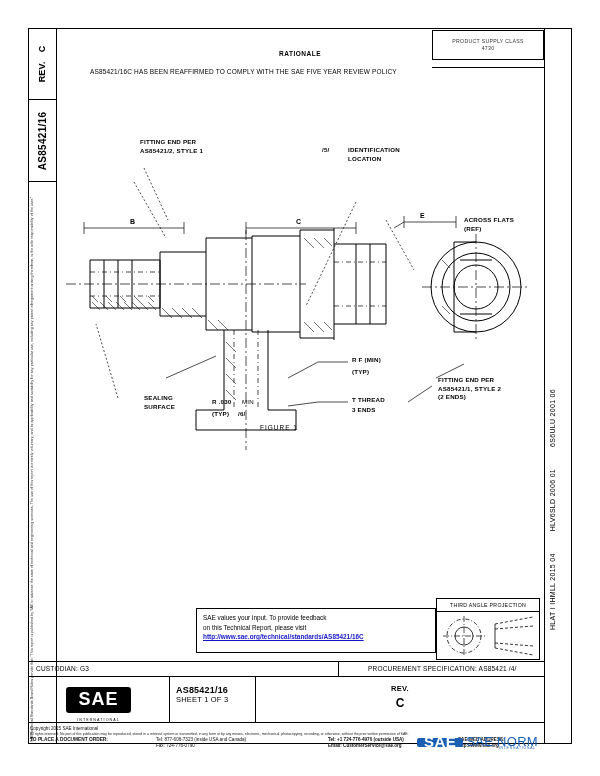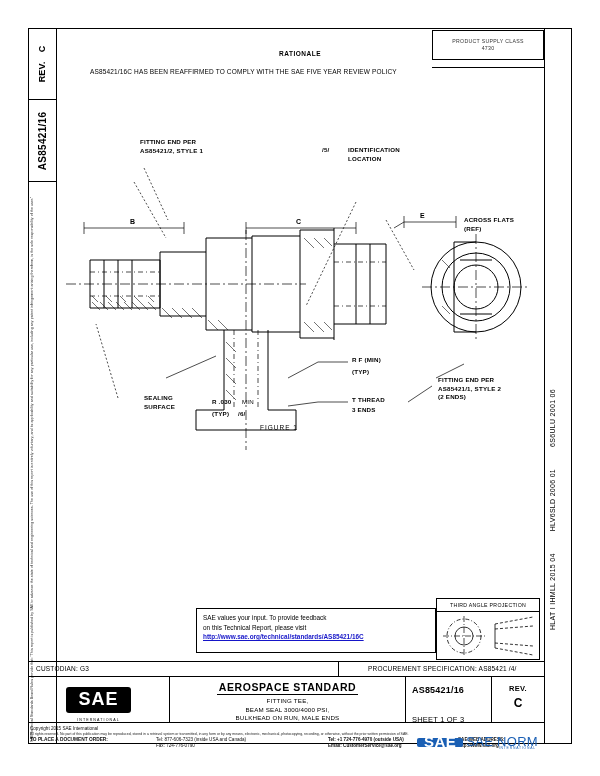--- a/index.html
+++ b/index.html
@@ -323,21 +323,21 @@
     letter-spacing: 0.2px;
     white-space: pre-line;
   }
   .tb-num {
     width: 86px;
     border-right: 1px solid #000;
     box-sizing: border-box;
     padding: 8px 0 0 6px;
   }
   .tb-num-main { font-size: 9px; font-weight: bold; letter-spacing: 0.2px; }
-  .tb-num-sheet { font-size: 7.5px; margin-top: 20px; letter-spacing: 0.2px; }
+  .tb-num-sheet { font-size: 7.5px; margin-top: 0; letter-spacing: 0.2px; }
   .tb-rev {
     flex: 1;
     text-align: center;
     padding-top: 7px;
   }
   .tb-rev-lbl { font-size: 7.5px; font-weight: bold; letter-spacing: 0.3px; }
   .tb-rev-val { font-size: 12px; font-weight: bold; margin-top: 3px; }
 
   
   .footer {
@@ -636,26 +636,20 @@
     <div class="cust-divider"></div>
     <div class="cust-right">PROCUREMENT SPECIFICATION: AS85421 /4/</div>
   </div>
 
   <div class="titleblock">
     <div class="tb-logo">
       <div class="sae-logo">
         <span>SAE</span>
         <span class="sub">INTERNATIONAL</span>
       </div>
-    </div>
-    <div class="tb-mid">
-      <div class="tb-as">AEROSPACE STANDARD</div>
-      <div class="tb-desc">FITTING TEE,
-BEAM SEAL 3000/4000 PSI,
-BULKHEAD ON RUN, MALE ENDS</div>
     </div>
     <div class="tb-num">
       <div class="tb-num-main">AS85421/16</div>
       <div class="tb-num-sheet">SHEET 1 OF 3</div>
     </div>
     <div class="tb-rev">
       <div class="tb-rev-lbl">REV.</div>
       <div class="tb-rev-val">C</div>
     </div>
   </div>

